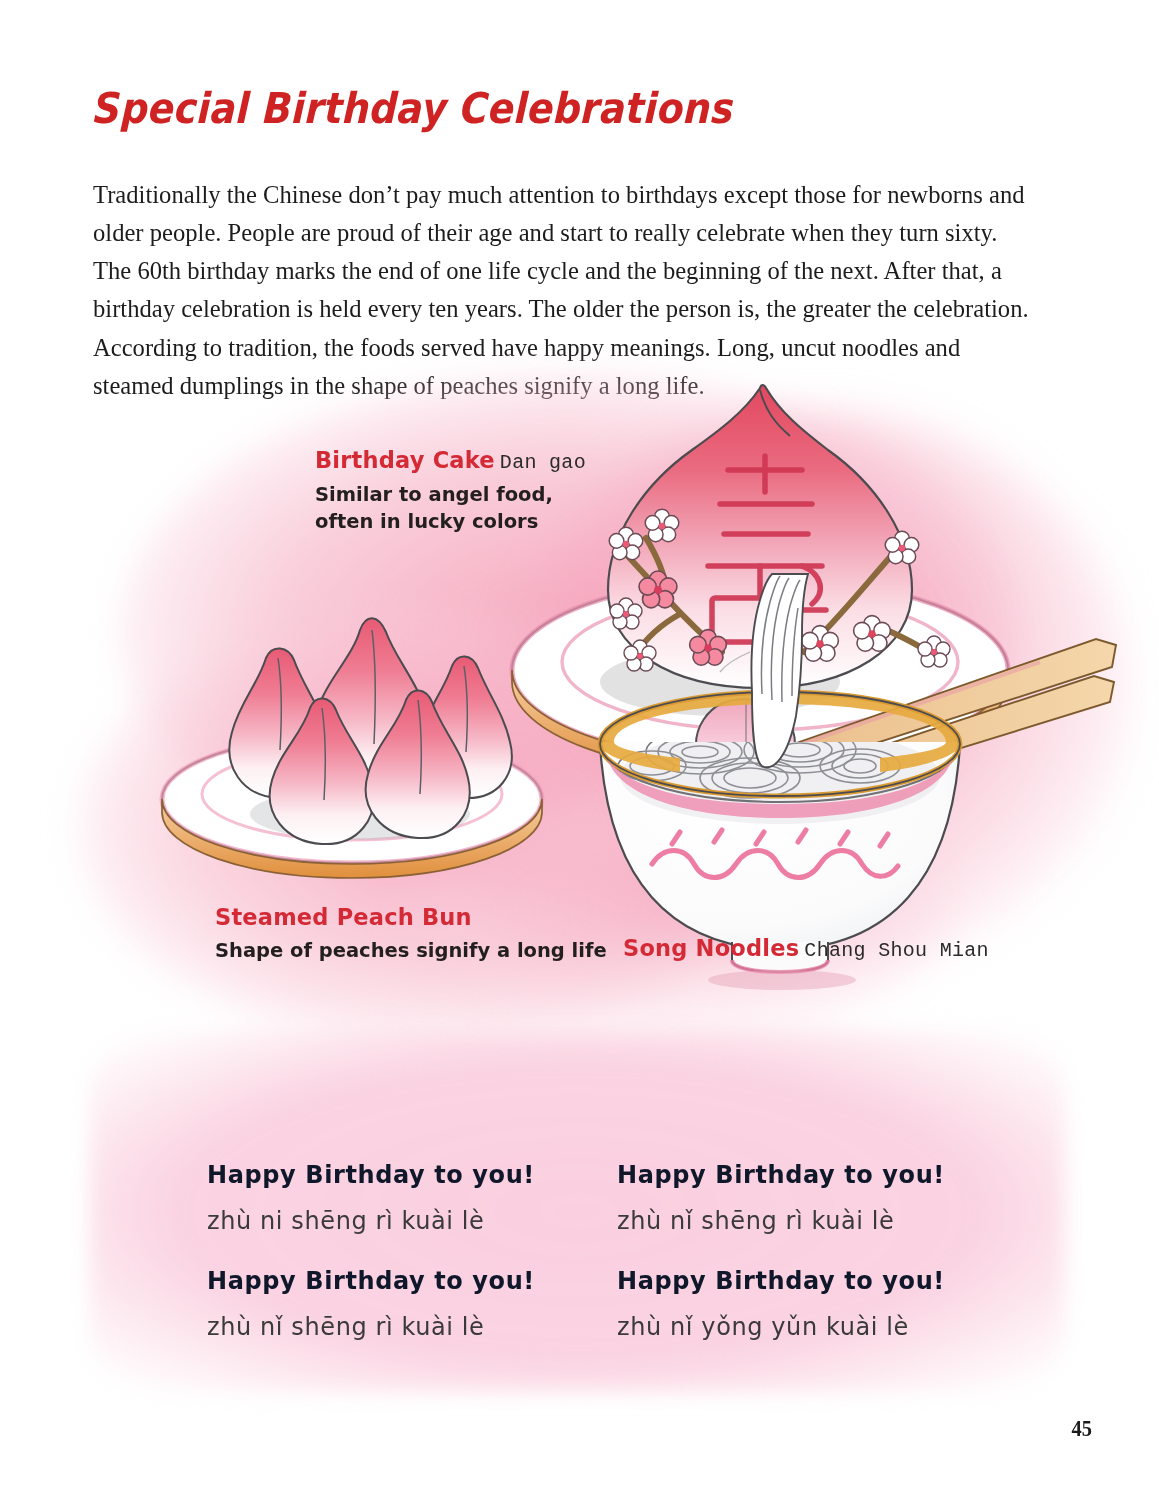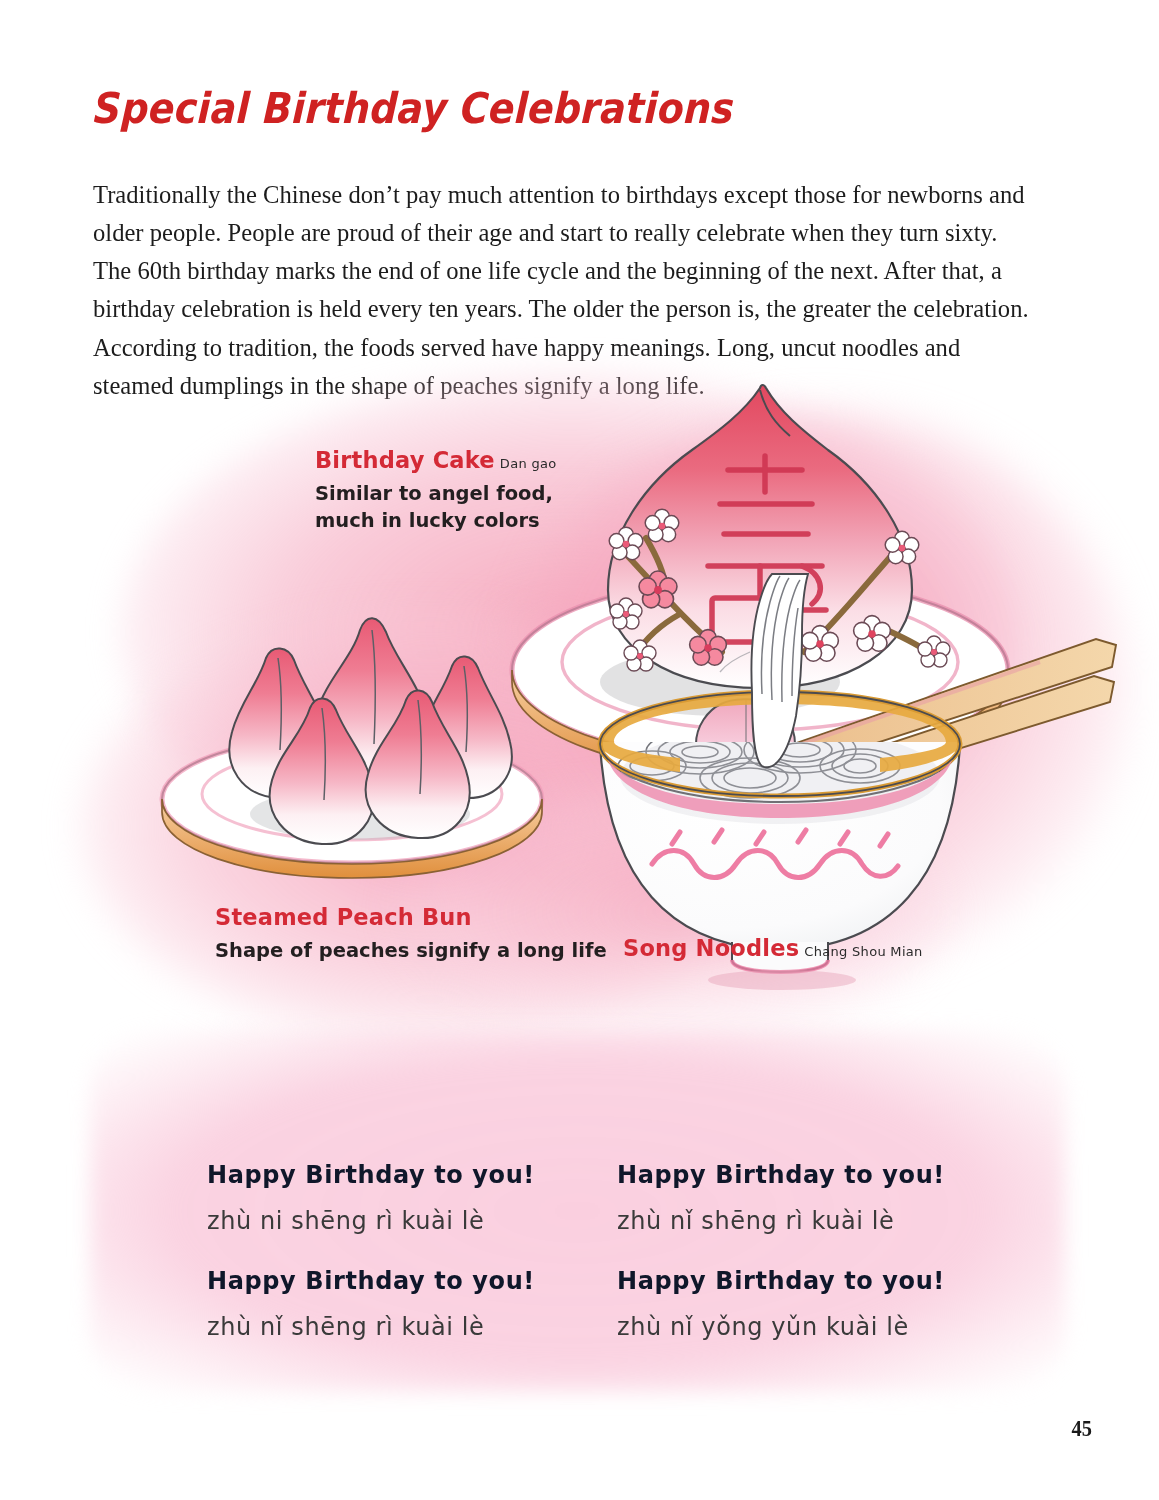--- a/index.html
+++ b/index.html
@@ -97,23 +97,24 @@
   }
   .lbl-head {
     font-weight: bold;
     font-size: 22.5px;
     color: #d42a36;
     letter-spacing: 0.2px;
     white-space: nowrap;
   }
   .lbl-pinyin {
     font-weight: normal;
-    font-size: 13px;
+    font-size: 20px;
     color: #2b2b2b;
     letter-spacing: 0.3px;
+    font-family: Liberation Mono, monospace;
   }
   .lbl-desc {
     font-family: "DejaVu Sans", sans-serif;
     font-size: 19.5px;
     font-weight: 600;
     color: #231f20;
     line-height: 27px;
     white-space: nowrap;
   }
 
@@ -505,21 +506,21 @@
         </g>
       </g>
     </svg>
 
     <div class="illus-label" id="label-cake">
       <div>
         <span class="lbl-head">Birthday Cake</span>
         <span class="lbl-pinyin">Dan gao</span>
       </div>
       <div class="lbl-desc" style="margin-top:7px;">Similar to angel food,</div>
-      <div class="lbl-desc">much in lucky colors</div>
+      <div class="lbl-desc">often in lucky colors</div>
     </div>
 
     <div class="illus-label" id="label-peachbun">
       <div>
         <span class="lbl-head">Steamed Peach Bun</span>
       </div>
       <div class="lbl-desc" style="margin-top:7px;">Shape of peaches signify a long life</div>
     </div>
 
     <div class="illus-label" id="label-noodles">

